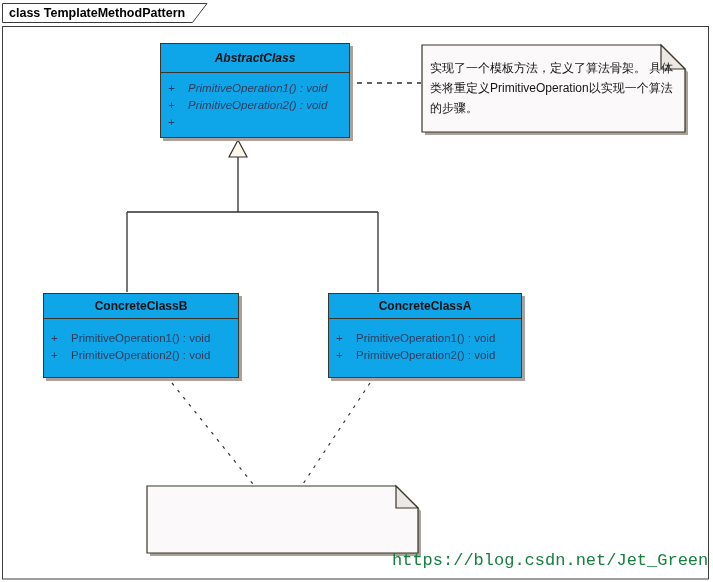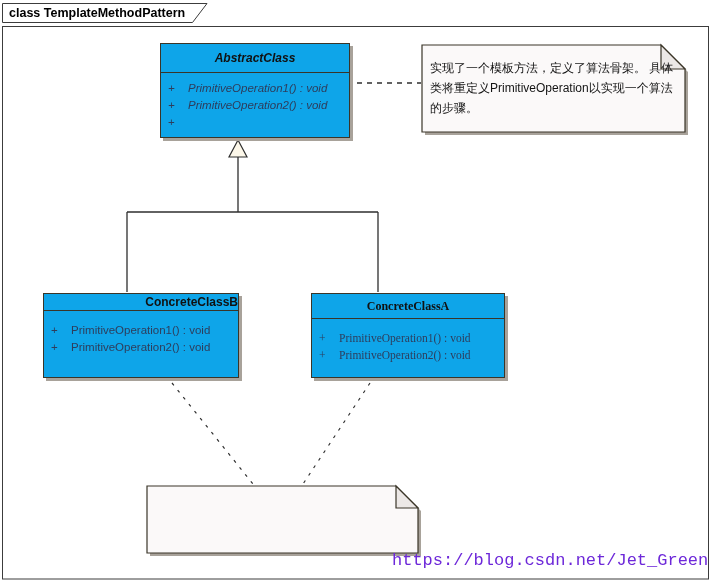--- a/index.html
+++ b/index.html
@@ -46,21 +46,21 @@
   .cls-name{font-size:12px;font-weight:bold;color:#111111;}
   .cls-body{padding:7px 6px 0 7px;}
   .m{display:flex;font-size:11.5px;color:#2e3d5c;line-height:17px;white-space:nowrap;}
   .m .plus{width:20px;flex:0 0 20px;}
   .italic{font-style:italic;}
 
   
   .watermark{
     position:absolute;left:392px;top:551px;z-index:4;
     font-family:"Liberation Mono", monospace;
-    font-size:17px;color:#6d28d9;white-space:nowrap;
+    font-size:17px;color:#15803d;white-space:nowrap;
   }
 </style>
 </head>
 <body>
 
 <div class="stage">
 
   <svg width="713" height="582" viewBox="0 0 713 582">
 
     <rect class="frame" x="2.5" y="26.5" width="706" height="552.5"></rect>
@@ -98,36 +98,36 @@
         <span class="plus">+</span>
         <span>PrimitiveOperation2() : void</span>
       </div>
       <div class="m">
         <span class="plus">+</span>
       </div>
     </div>
   </div>
 
   <div class="uml-class" style="left:28px;top:293px;width:196px;height:85px;">
-    <div class="cls-header" style="height:17px;justify-content:flex-end;">
+    <div class="cls-header" style="height:25px;">
       <span class="cls-name">ConcreteClassB</span>
     </div>
     <div class="cls-body" style="padding-top:11px;">
       <div class="m">
         <span class="plus">+</span>
         <span>PrimitiveOperation1() : void</span>
       </div>
       <div class="m">
         <span class="plus">+</span>
         <span>PrimitiveOperation2() : void</span>
       </div>
     </div>
   </div>
 
-  <div class="uml-class" style="left:296px;top:293px;width:194px;height:85px;font-family:Liberation Serif, serif;">
+  <div class="uml-class" style="left:313px;top:293px;width:194px;height:85px;">
     <div class="cls-header" style="height:25px;">
       <span class="cls-name">ConcreteClassA</span>
     </div>
     <div class="cls-body" style="padding-top:11px;">
       <div class="m">
         <span class="plus">+</span>
         <span>PrimitiveOperation1() : void</span>
       </div>
       <div class="m">
         <span class="plus">+</span>

